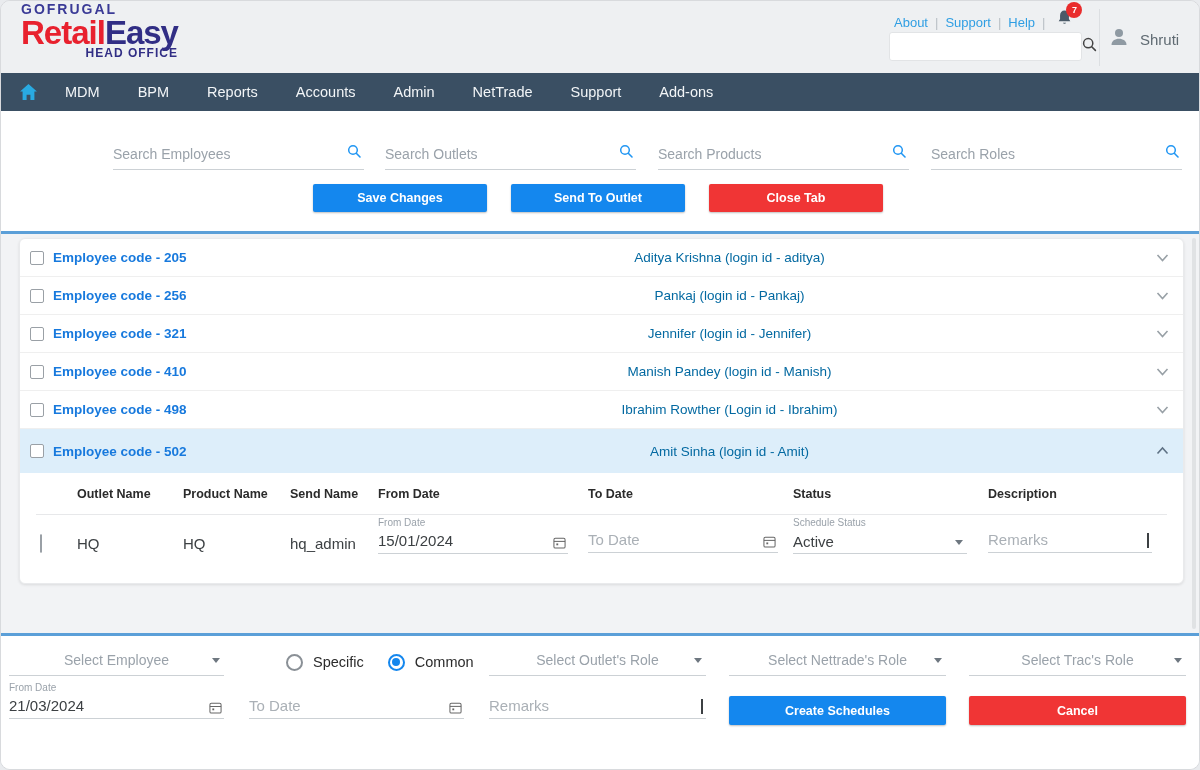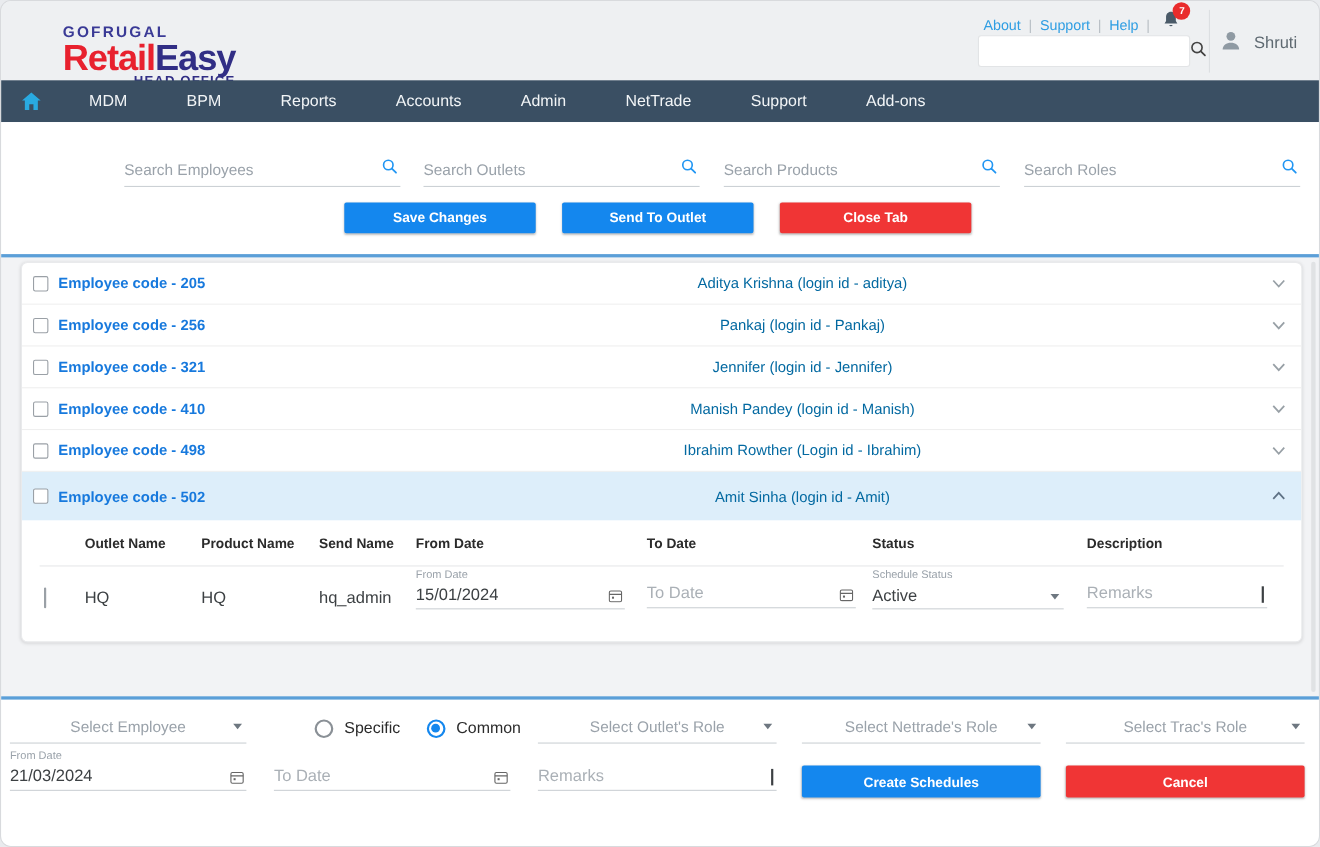--- a/index.html
+++ b/index.html
@@ -1,37 +1,37 @@
 <!DOCTYPE html>
 <html><head>
 <meta charset="utf-8">
 <style>
   * { margin:0; padding:0; box-sizing:border-box; }
   html,body { width:1200px; height:770px; font-family:"Liberation Sans", sans-serif; background:#e9ebee; }
   #app { position:relative; width:1200px; height:770px; background:#f2f3f5; border-radius:10px; overflow:hidden; border:1px solid #d8dadd; }
 
   
   .header { position:absolute; left:0; top:0; width:1200px; height:72px; background:#eef0f2; }
-  .logo { position:absolute; left:20px; top:20px;margin-left:36px; }
+  .logo { position:absolute; left:20px; top:0; }
   .logo-top { font-size:14px; font-weight:bold; letter-spacing:2px; color:#3a3a96; }
   .logo-main { font-size:33px; font-weight:bold; line-height:32px; letter-spacing:-1px; }
   .logo-red { color:#e8212e; } .logo-blue { color:#312e85; }
   .logo-sub { font-size:12px; font-weight:bold; color:#312e85; letter-spacing:1px; text-align:right; margin-top:-3px; }
   .hdr-links { position:absolute; left:893px; top:8px; font-size:13px; color:#b9bfc5; display:flex; align-items:flex-end; gap:7px; }
   .hdr-links a { color:#2f9ee3; text-decoration:none; cursor:pointer; }
   .bell-wrap { position:relative; margin-left:4px; }
   .badge { position:absolute; left:10px; top:-7px; min-width:16px; height:16px; border-radius:8px; background:#e92c2c; color:#fff; font-size:9px; font-weight:bold; display:flex; align-items:center; justify-content:center; padding:0 4px; }
   .hdr-search { position:absolute; left:888px; top:31px; width:193px; height:29px; background:#fff; border:1px solid #e2e4e6; border-radius:3px; display:flex; align-items:center; }
   .hdr-search input { flex:1; border:none; outline:none; font-size:13px; padding:0 8px; color:#444; background:transparent; }
   .hdr-divider { position:absolute; left:1098px; top:8px; width:1px; height:57px; background:#dcdfe2; }
   .user-area { position:absolute; left:1106px; top:24px; display:flex; align-items:center; gap:9px; }
   .user-name { font-size:15px; color:#5f6a72; }
 
   
-  .nav { position:absolute; left:0; top:72px; width:1200px; height:38px; background:#3a4f63; display:flex; align-items:center; padding-left:16px; gap:16px; }
+  .nav { position:absolute; left:0; top:72px; width:1200px; height:38px; background:#3a4f63; display:flex; align-items:center; padding-left:16px; gap:0; }
   .nav-item { color:#f2f5f7; font-size:14.5px; padding:0 19px; cursor:pointer; }
   .nav-home { padding:0 8px 0 2px; display:flex; align-items:center; cursor:pointer; }
 
   
   .content-band { position:absolute; left:0; top:110px; width:1200px; height:123px; background:#fff; }
   .blue-line { position:absolute; left:0; top:230px; width:1200px; height:3px; background:#5b9fd8; }
 
   .search-field { position:absolute; top:141px; height:30px; }
   .search-field input { width:100%; border:none; border-bottom:1px solid #ccd1d5; background:transparent; outline:none; font-size:14px; color:#555; padding:4px 26px 7px 0; }
   .search-field input::placeholder { color:#9aa2aa; }

